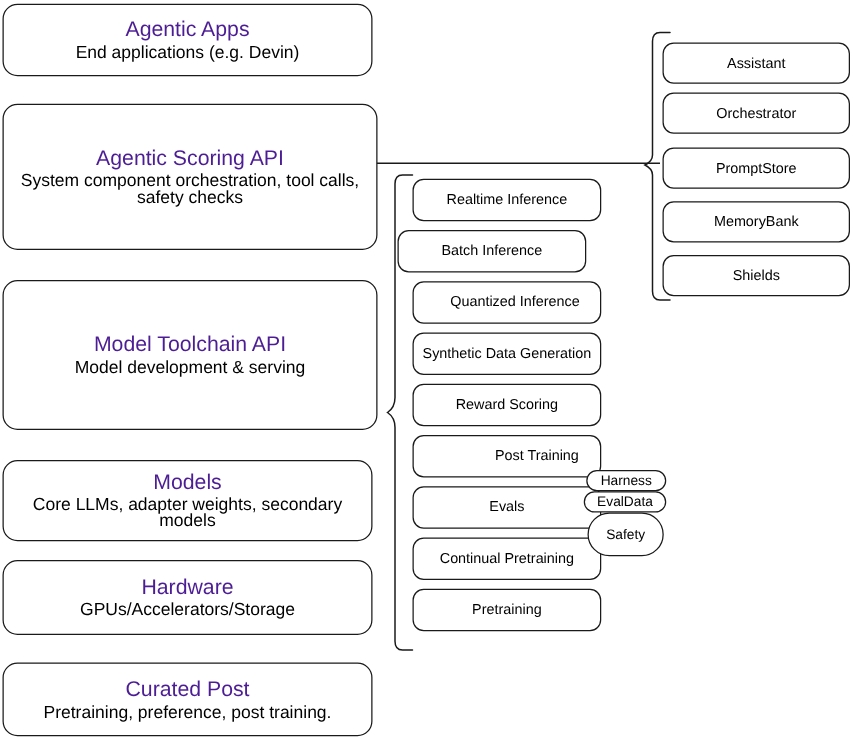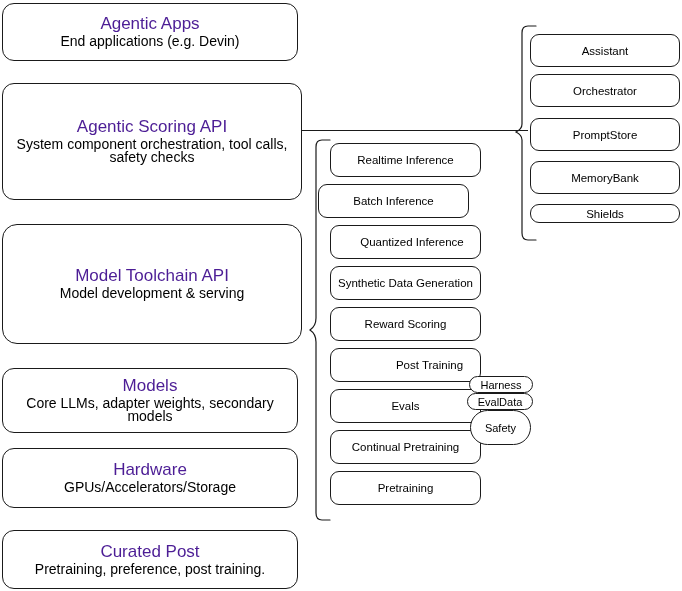--- a/index.html
+++ b/index.html
@@ -86,21 +86,21 @@
   <div class="box" style="left:2px; top:3px; width:296px; height:58px;">
     <div class="title">Agentic Apps</div>
     <div class="subtitle">End applications (e.g. Devin)</div>
   </div>
 
   <div class="box" style="left:2px; top:83px; width:300px; height:117px;">
     <div class="title">Agentic Scoring API</div>
     <div class="subtitle">System component orchestration, tool calls, safety checks</div>
   </div>
 
-  <div class="box" style="left:2px; top:224px; width:300px; height:120px;border-radius:15px;">
+  <div class="box" style="left:2px; top:224px; width:300px; height:120px;">
     <div class="title">Model Toolchain API</div>
     <div class="subtitle">Model development &amp; serving</div>
   </div>
 
   <div class="box" style="left:2px; top:368px; width:296px; height:65px;">
     <div class="title">Models</div>
     <div class="subtitle">Core LLMs, adapter weights, secondary models</div>
   </div>
 
   <div class="box" style="left:2px; top:448px; width:296px; height:60px;">
@@ -164,17 +164,17 @@
   </div>
   <div class="stack-box" style="left:530px; top:74px; width:150px; height:33px;">
     <span>Orchestrator</span>
   </div>
   <div class="stack-box" style="left:530px; top:118px; width:150px; height:33px;">
     <span>PromptStore</span>
   </div>
   <div class="stack-box" style="left:530px; top:161px; width:150px; height:33px;">
     <span>MemoryBank</span>
   </div>
-  <div class="stack-box" style="left:530px; top:204px; width:150px; height:19px;">
+  <div class="stack-box" style="left:530px; top:204px; width:150px; height:33px;">
     <span>Shields</span>
   </div>
 
 </div>
 
 </body></html>

